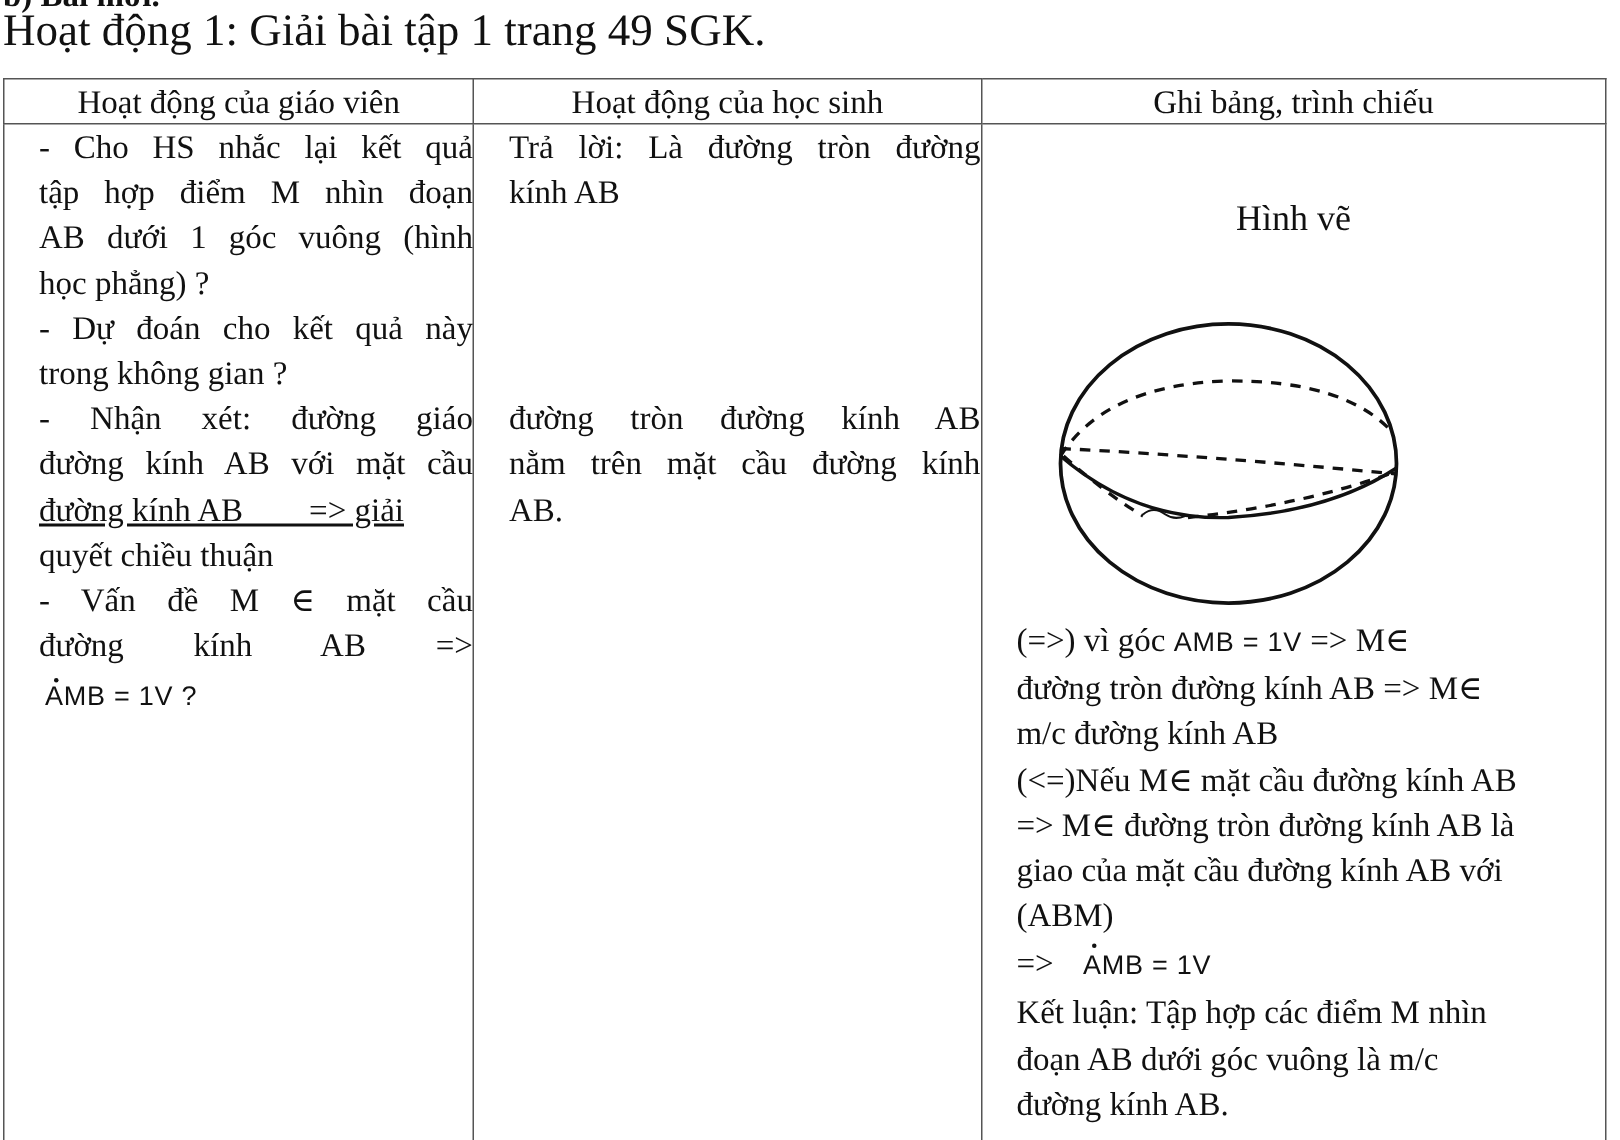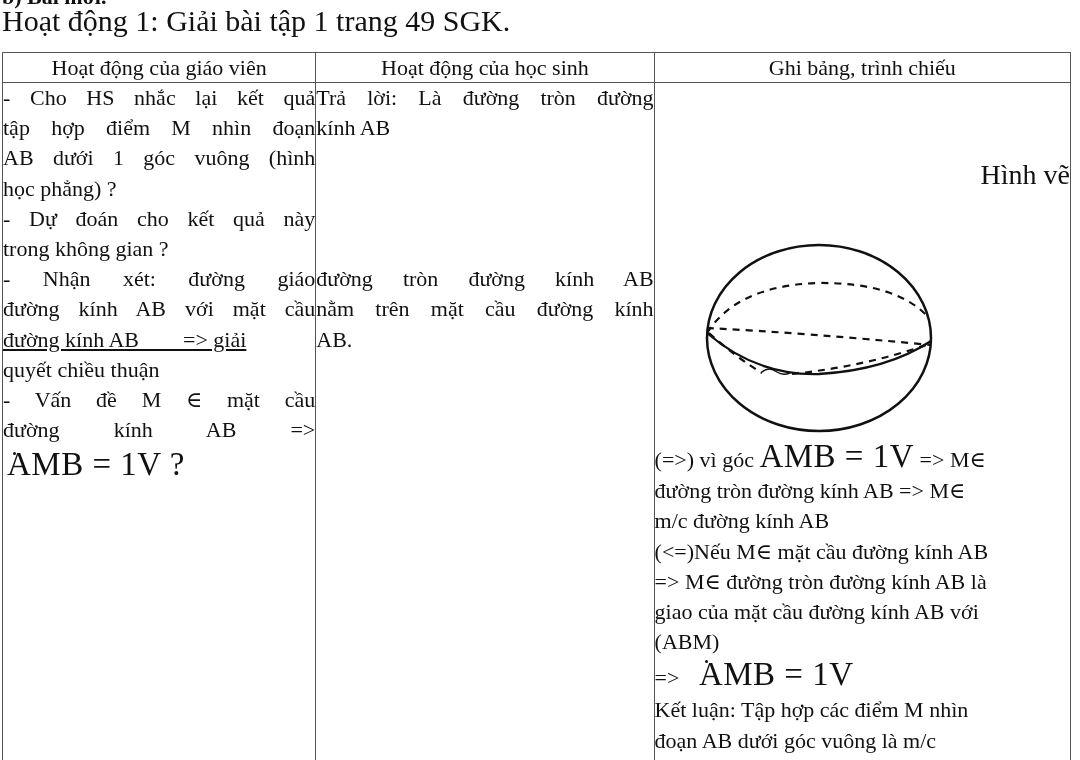--- a/index.html
+++ b/index.html
@@ -29,35 +29,35 @@
   }
   table.lesson th {
     font-weight: normal; font-size: 22px; height: 29px; line-height: 29px;
     text-align: center;
   }
   .col1 { width: 313px; }
   .col2 { width: 338px; }
   .col3 { width: 416px; }
   td.cell { height: 686px; font-size: 22px; line-height: 30.2px; }
   .just { text-align: justify; text-align-last: justify; }
-  .p { display: block; }
+  .p { display: block; margin-left: 23px; }
   .teacher { padding: 2px 10px 0 7px; }
   .student { padding: 2px 12px 0 10px; }
   .board { padding: 0 12px 0 11px; position: relative; }
   .math {
-    font-family: Liberation Serif, serif; font-size: 33px;
+    font-family: Liberation Sans, sans-serif; font-size: 18px;
     letter-spacing: 0.5px;
   }
   .angle-dot { position: relative; display: inline-block; }
   .angle-dot::before {
     content: ""; position: absolute; left: 6px; top: 3px;
     width: 3px; height: 3px; background: #111; border-radius: 50%;
   }
   .figure-label {
-    display: block; text-align: right; margin-top: 77px; font-size: 28px;
+    display: block; text-align: center; margin-top: 48px; font-size: 24px;
   }
   .sphere-wrap { display: block; margin: 48px 0 0 42px; width: 240px; height: 196px; }
   .gap { display: block; height: 18px; }
 </style>
 </head>
 <body>
 
 <div class="section-heading">b) Bài mới.</div>
 <div class="activity-title">Hoạt động 1: Giải bài tập 1 trang 49 SGK.</div>
 

